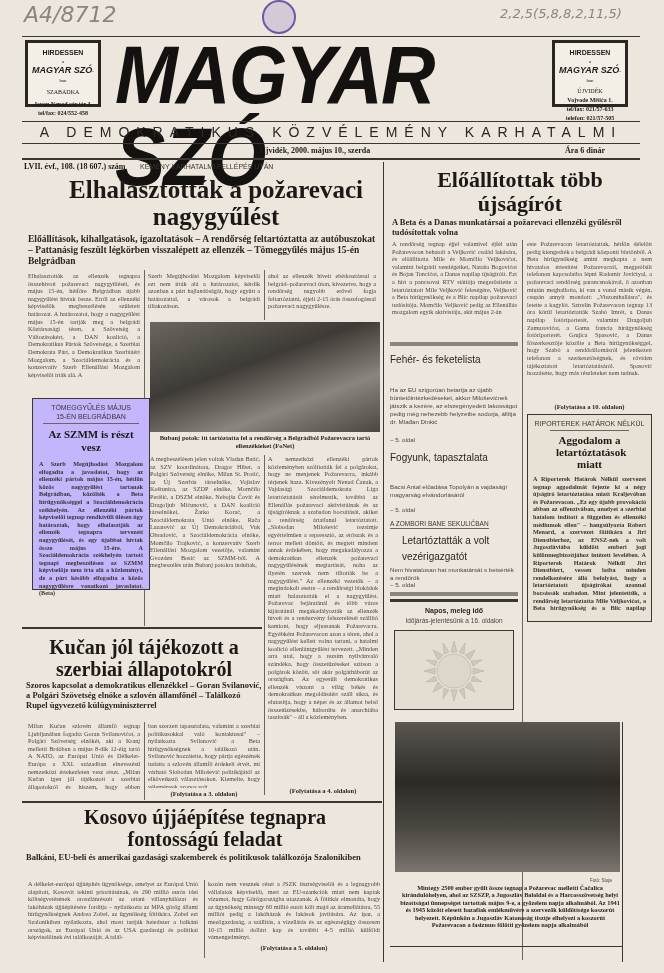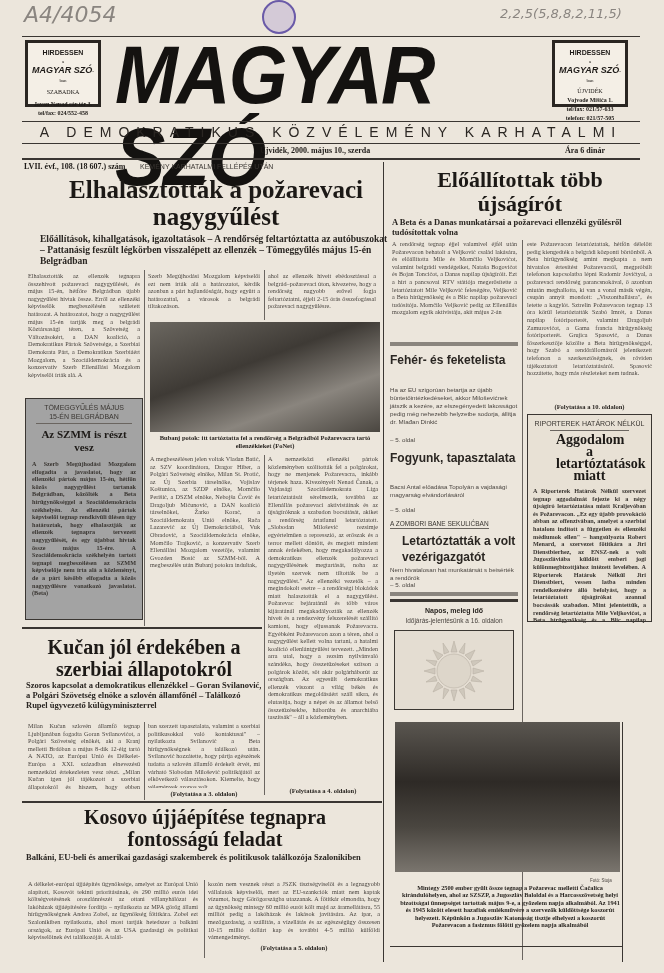--- a/index.html
+++ b/index.html
@@ -18,29 +18,29 @@
   .dateline { font-size: 8px; font-weight: bold; }
   .kicker { font-family: "Liberation Sans", sans-serif; font-size: 7px; color: #3a3632; text-transform: uppercase; }
   .hl { font-weight: bold; color: #1c1916; text-align: center; }
   .deck { font-weight: bold; font-size: 9.5px; line-height: 11px; color: #2a2622; }
   .body { font-size: 6.2px; line-height: 7.6px; color: #4a4540; text-align: justify; }
   .cont { font-size: 6.5px; font-weight: bold; text-align: center; color: #2a2622; }
   .vrule { background: #6a6560; width: 1px; }
   .box { border: 1px solid #3a3632; }
   .photo { background: linear-gradient(160deg,#6b6760 0%,#3e3a35 40%,#8a857e 70%,#4a4640 100%); }
   .sans { font-family: "Liberation Sans", sans-serif; }
-  .side-hl { font-family: "Liberation Sans", sans-serif; font-weight: bold; font-size: 12px; line-height: 16px; color: #2a2622; }
+  .side-hl { font-family: "Liberation Sans", sans-serif; font-weight: normal; font-size: 10px; line-height: 16px; color: #2a2622; }
   .side-body { font-family: "Liberation Sans", sans-serif; font-size: 6.2px; line-height: 8px; color: #4a4540; }
   .grayband { background: #8a857e; height: 4px; }
   .caption { font-size: 6.5px; line-height: 8px; font-weight: bold; text-align: center; color: #2a2622; }
 </style>
 </head>
 <body>
 
-<div class="abs hand" style="left:24px;top:2px;font-size:22px;">A4/4054</div>
+<div class="abs hand" style="left:24px;top:2px;font-size:22px;">A4/8712</div>
 <div class="abs stamp" style="left:262px;top:0px;width:34px;height:34px;"></div>
 <div class="abs hand" style="left:500px;top:6px;font-size:13px;">2,2,5(5,8,8,2,11,5)</div>
 
 <div class="abs rule" style="left:22px;top:36px;width:618px;"></div>
 
 <div class="abs adbox" style="left:25px;top:40px;width:76px;height:67px;">
   <div class="t1">HIRDESSEN</div>
   <div class="small">a</div>
   <div><span class="t2">MAGYAR SZÓ</span><span class="small">-ban</span></div>
   <div style="margin-top:3px;font-size:6px;">SZABADKA</div>
@@ -63,48 +63,48 @@
 <div class="abs rule" style="left:22px;top:121px;width:618px;"></div>
 <div class="abs tagline" style="left:22px;top:124px;width:618px;">A DEMOKRATIKUS KÖZVÉLEMÉNY KARHATALMI</div>
 <div class="abs rule" style="left:22px;top:143px;width:618px;"></div>
 <div class="abs dateline" style="left:24px;top:162px;">LVII. évf., 108. (18 607.) szám</div>
 <div class="abs dateline" style="left:260px;top:146px;">Újvidék, 2000. május 10., szerda</div>
 <div class="abs dateline" style="left:565px;top:146px;">Ára 6 dinár</div>
 <div class="abs rule" style="left:22px;top:158px;width:618px;height:2px;"></div>
 
 <div class="abs kicker" style="left:140px;top:163px;">KEMÉNY KARHATALMI FELLÉPÉS UTÁN</div>
 <div class="abs hl" style="left:42px;top:176px;width:348px;font-size:25px;line-height:27px;">Elhalasztották a požarevaci nagygyűlést</div>
-<div class="abs deck" style="left:40px;top:234px;width:348px;">Előállítások, kihallgatások, igazoltatások – A rendőrség feltartóztatta az autóbuszokat – Pattanásig feszült légkörben visszalépett az ellenzék – Tömeggyűlés május 15-én Belgrádban</div>
+<div class="abs deck" style="left:28px;top:234px;width:348px;">Előállítások, kihallgatások, igazoltatások – A rendőrség feltartóztatta az autóbuszokat – Pattanásig feszült légkörben visszalépett az ellenzék – Tömeggyűlés május 15-én Belgrádban</div>
 
 <div class="abs body" style="left:28px;top:272px;width:112px;height:120px;overflow:hidden;">Elhalasztották az ellenzék tegnapra összehívott požarevaci nagygyűlését, és május 15-én, hétfőre Belgrádban újabb nagygyűlést hívtak össze. Erről az ellenzéki képviselők megbeszélésén született határozat. A határozatot, hogy a nagygyűlést május 15-én tartják meg a belgrádi Köztársasági téren, a Szövetség a Változásokért, a DAN koalíció, a Demokratikus Pártok Szövetsége, a Szerbiai Demokrata Párt, a Demokratikus Szerbiáért Mozgalom, a Szociáldemokrácia és a konzervatív Szerb Ellenállási Mozgalom képviselői írták alá. A</div>
 <div class="abs vrule" style="left:144px;top:270px;height:356px;"></div>
 <div class="abs body" style="left:148px;top:272px;width:112px;height:50px;overflow:hidden;">Szerb Megújhodási Mozgalom képviselői ezt nem írták alá a határozatot, kérdik azonban a párt hajlandóságát, hogy együtt a határozattal, a városok a belgrádi tiltakozáson.</div>
 <div class="abs vrule" style="left:264px;top:270px;height:50px;"></div>
 <div class="abs body" style="left:268px;top:272px;width:108px;height:50px;overflow:hidden;">ahol az ellenzék híveit ebédosztással a belgrád–požarevaci úton, kivezetve, hogy a rendőrség nagyobb erővel fogja feltartóztatni, éjjeli 2-15 órás összefogással požarevaci nagygyűlésre.</div>
 
 <div class="abs photo" style="left:150px;top:322px;width:230px;height:110px;"></div>
 <div class="abs caption" style="left:150px;top:434px;width:230px;">
   <span>Bubanj potok: itt tartóztatta fel a rendőrség a Belgrádból Požarevacra tartó ellenzékieket</span>
   <span>(FoNet)</span>
 </div>
 
 <div class="abs body" style="left:150px;top:455px;width:110px;height:140px;overflow:hidden;">A megbeszélésen jelen voltak Vladan Batić, az SZV koordinátora, Dragor Hiber, a Polgári Szövetség elnöke, Milan St. Protić, az Új Szerbia társelnöke, Vojislav Koštunica, az SZDP elnöke, Momčilo Perišić, a DSZM elnöke, Nebojša Čović és Dragoljub Mićunović, a DAN koalíció társelnökei, Žarko Korać, a Szociáldemokrata Unió elnöke, Rača Lazarević az Új Demokráciából, Vuk Obradović, a Szociáldemokrácia elnöke, Momčilo Trajković, a konzervatív Szerb Ellenállási Mozgalom vezetője, valamint Gvozden Bosić az SZMM-ből. A megbeszélés után Bubanj potokra indultak,</div>
 <div class="abs vrule" style="left:264px;top:455px;height:340px;"></div>
 <div class="abs body" style="left:268px;top:455px;width:110px;height:328px;overflow:hidden;">A nemzetközi ellenzéki pártok közleményben szólították fel a polgárokat, hogy ne menjenek Požarevacra, inkább térjenek haza. Kivezényelt Nenad Čanak, a Vajdasági Szociáldemokrata Liga letartóztatását sérelmezik, továbbá az Ellenállás požarevaci aktivistáinak és az újságíróknak a szabadon bocsátását, akiket a rendőrség ártatlanul letartóztatott. „Slobodan Milošević rezsimje egyértelműen a represszió, az erőszak és a terror mellett döntött, és megtett mindent annak érdekében, hogy megakadályozza a demokratikus ellenzék požarevaci nagygyűlésének megtartását, noha az ilyetén szervek nem tiltották be a nagygyűlést." Az ellenzéki vezetők – a megindokolt esetre – a rendőrségi blokádok miatt halasztották el a nagygyűlést. Požarevac bejáratánál és több város kijáratánál megakadályozták az ellenzék híveit és a rendezvény felszerelését szállító kamiont, hogy eljussanak Požarevacra. Egyébként Požarevacon azon a téren, ahol a nagygyűlést kellett volna tartani, a hatalmi koalíció ellenlántgyűlést tervezett. „Minden arra utal, hogy a rezsim nyilvánvaló szándéka, hogy összetűzéseket szítson a polgárok között, sőt akár polgárháborút az országban. Az egyesült demokratikus ellenzék viszont a világ békés és demokratikus megoldásáért száll síkra, és elutasítja, hogy a népet és az államot belső összetűzésekbe, háborúba és anarchiába taszítsák" – áll a közleményben.</div>
 <div class="abs cont" style="left:268px;top:787px;width:110px;">(Folytatása a 4. oldalon)</div>
 
-<div class="abs box" style="left:25px;top:398px;width:118px;height:222px;background:#a3a3a3;">
+<div class="abs box" style="left:32px;top:398px;width:118px;height:192px;background:#c4b5fd;">
   <div class="kicker" style="text-align:center;padding:4px 6px 2px;font-size:7px;line-height:9px;border-bottom:1px solid #6a6560;margin:0 10px;">TÖMEGGYŰLÉS MÁJUS 15-ÉN BELGRÁDBAN</div>
   <div class="hl" style="font-size:11px;line-height:13px;padding:4px 6px;">Az SZMM is részt vesz</div>
   <div class="body" style="padding:2px 6px;font-weight:bold;color:#3a3632;height:150px;overflow:hidden;">A Szerb Megújhodási Mozgalom elfogadta a javaslatot, hogy az ellenzéki pártok május 15-én, hétfőn közös nagygyűlést tartanak Belgrádban, közölték a Beta hírügynökséggel a Szociáldemokrácia székhelyén. Az ellenzéki pártok képviselői tegnap rendkívüli ülésen úgy határoztak, hogy elhalasztják az ellenzék tegnapra tervezett nagygyűlését, és egy újabbat hívtak össze május 15-ére. A Szociáldemokrácia székhelyén tartott tegnapi megbeszélésen az SZMM képviselője nem írta alá a közleményt, de a párt később elfogadta a közös nagygyűlésre vonatkozó javaslatot. (Beta)</div>
 </div>
 
 <div class="abs rule" style="left:22px;top:627px;width:240px;height:2px;"></div>
 
-<div class="abs hl" style="left:26px;top:636px;width:236px;font-size:20px;line-height:22px;">Kučan jól érdekében a szerbiai állapotokról</div>
+<div class="abs hl" style="left:26px;top:636px;width:236px;font-size:20px;line-height:22px;">Kučan jól tájékozott a szerbiai állapotokról</div>
 <div class="abs deck" style="left:26px;top:680px;width:236px;font-size:8.5px;line-height:10px;">Szoros kapcsolat a demokratikus ellenzékkel – Goran Svilanović, a Polgári Szövetség elnöke a szlovén államfőnél – Találkozó Rupel ügyvezető külügyminiszterrel</div>
 <div class="abs body" style="left:28px;top:722px;width:112px;height:70px;overflow:hidden;">Milan Kučan szlovén államfő tegnap Ljubljanában fogadta Goran Svilanovićot, a Polgári Szövetség elnökét, aki a Kranj melletti Brdóban a május 8-dik 12-éig tartó A NATO, az Európai Unió és Délkelet-Európa a XXI. században elnevezésű nemzetközi értekezleten vesz részt. „Milan Kučan igen jól tájékozott a szerbiai állapotokról és hiszem, hogy ebben segítségére van az előző állam-</div>
 <div class="abs vrule" style="left:144px;top:722px;height:78px;"></div>
 <div class="abs body" style="left:148px;top:722px;width:112px;height:66px;overflow:hidden;">ban szerzett tapasztalata, valamint a szerbiai politikusokkal való kontaktusai" – nyilatkozta Svilanović a Beta hírügynökségnek a találkozó után. Svilanović hozzátette, hogy pártja egészének tudatta a szlovén államfő érdekelt érvét, mi várható Slobodan Milošević politikájától az elkövetkező választásokon. Kiemelte, hogy vélemények azonos volt.</div>
 <div class="abs cont" style="left:148px;top:790px;width:112px;">(Folytatása a 3. oldalon)</div>
 
 <div class="abs rule" style="left:22px;top:801px;width:360px;height:2px;"></div>
 
 <div class="abs hl" style="left:40px;top:806px;width:330px;font-size:20px;line-height:22px;">Kosovo újjáépítése tegnapra fontosságú feladat</div>
 <div class="abs deck" style="left:26px;top:852px;width:350px;font-size:8.5px;line-height:10px;">Balkáni, EU-beli és amerikai gazdasági szakemberek és politikusok találkozója Szalonikiben</div>
@@ -160,21 +160,21 @@
       <polygon points="-11,-28 -5,-19 -10,-17"></polygon>
       <polygon points="11,28 5,19 10,17"></polygon>
       <polygon points="28,-11 19,-5 17,-10"></polygon>
       <polygon points="-28,11 -19,5 -17,10"></polygon>
     </g>
   </svg>
 </div>
 
 <div class="abs box" style="left:527px;top:414px;width:125px;height:208px;background:#e8e1d5;">
   <div class="kicker" style="text-align:center;padding:4px 6px 2px;font-size:7px;line-height:9px;">RIPORTEREK HATÁROK NÉLKÜL</div>
-  <div class="hl" style="font-size:14px;line-height:12px;padding:3px 6px;border-top:1px solid #6a6560;margin:0 22px;">Aggodalom a letartóztatások miatt</div>
+  <div class="hl" style="font-size:11px;line-height:12px;padding:3px 6px;border-top:1px solid #6a6560;margin:0 22px;">Aggodalom a letartóztatások miatt</div>
   <div class="body" style="padding:2px 5px;font-weight:bold;color:#3a3632;height:140px;overflow:hidden;">A Riporterek Határok Nélkül szervezet tegnap aggodalmát fejezte ki a négy újságíró letartóztatása miatt Kraljevóban és Požarevacon. „Ez egy újabb provokáció abban az offenzívában, amelyet a szerbiai hatalom indított a független és ellenzéki médiumok ellen" – hangsúlyozta Robert Menard, a szervezet főtitkára a Jiri Dienstbierhez, az ENSZ-nek a volt Jugoszláviába küldött emberi jogi különmegbízottjához intézett levelében. A Riporterek Határok Nélkül Jiri Dienstbiert, vessen latba minden rendelkezésére álló befolyást, hogy a letartóztatott újságírókat azonnal bocsássák szabadon. Mint jelentettük, a rendőrség letartóztatta Mile Veljkovićot, a Beta hírügynökség és a Blic napilap tudósítóját, valamint Nataša Bogovićot és Bojan Toncićot, a Danas újságíróit. Miroslav Filipović, a Danas és a France Press kraljevói tudósítóját hétfőn délután tartóztatta le a helyi rendőrség. (Beta)</div>
 </div>
 
 <div class="abs box" style="left:390px;top:628px;width:265px;height:330px;border:none;"></div>
 <div class="abs photo" style="left:395px;top:722px;width:225px;height:150px;background:linear-gradient(180deg,#5a5650 0%,#2e2a26 40%,#4a4640 70%,#7a756e 100%);"></div>
 <div class="abs vrule" style="left:622px;top:722px;height:240px;background:#3a3632;"></div>
 <div class="abs sans" style="left:590px;top:878px;font-size:4.5px;color:#4a4540;">Fotó: Stoja</div>
 <div class="abs caption" style="left:400px;top:884px;width:220px;font-size:6.3px;line-height:7.4px;">Mintegy 2500 ember gyűlt össze tegnap a Požarevac melletti Čačalica kirándulóhelyen, ahol az SZSZP, a Jugoszláv Baloldal és a Harcosszövetség helyi bizottságai ünnepséget tartottak május 9-e, a győzelem napja alkalmából. Az 1941 és 1945 között elesett hazafiak emlékművére a szervezők küldöttsége koszorút helyezett. Képünkön a Jugoszláv Katonaság tisztje elhelyezi a koszorút Požarevacon a fasizmus fölötti győzelem napja alkalmából</div>
 <div class="abs rule" style="left:390px;top:946px;width:233px;"></div>
 

